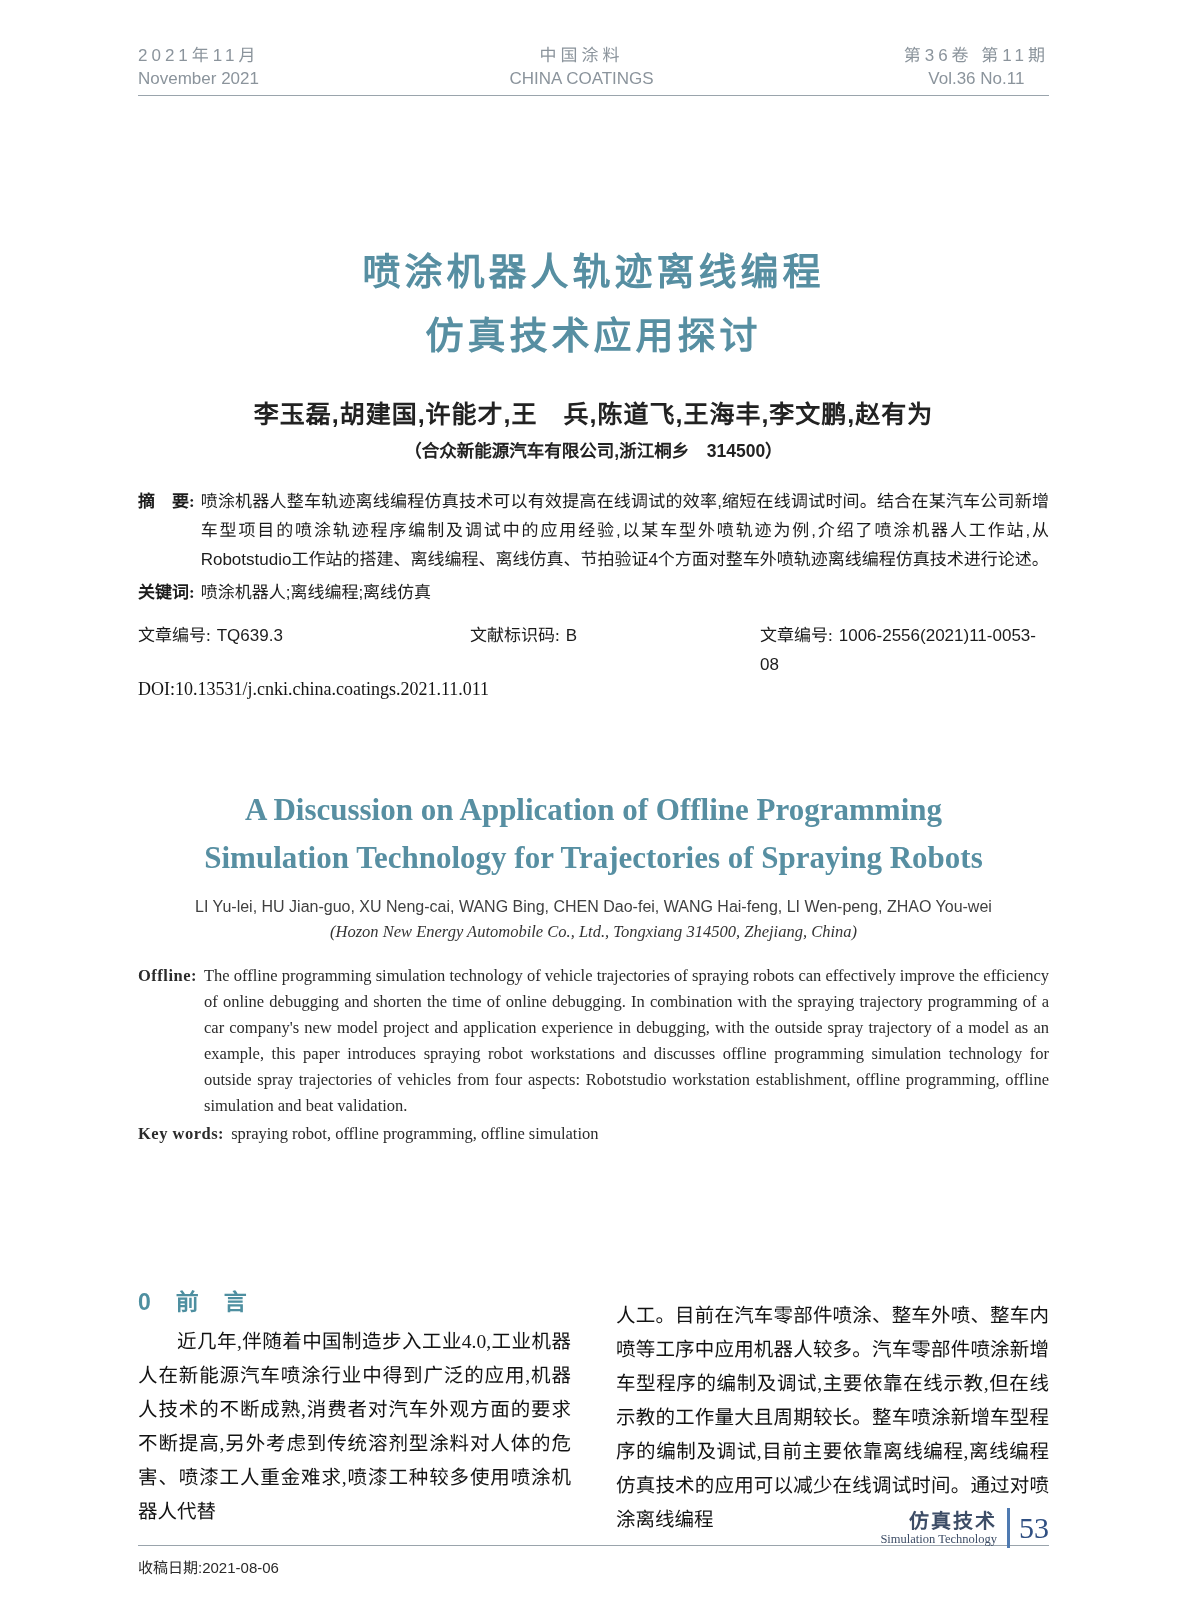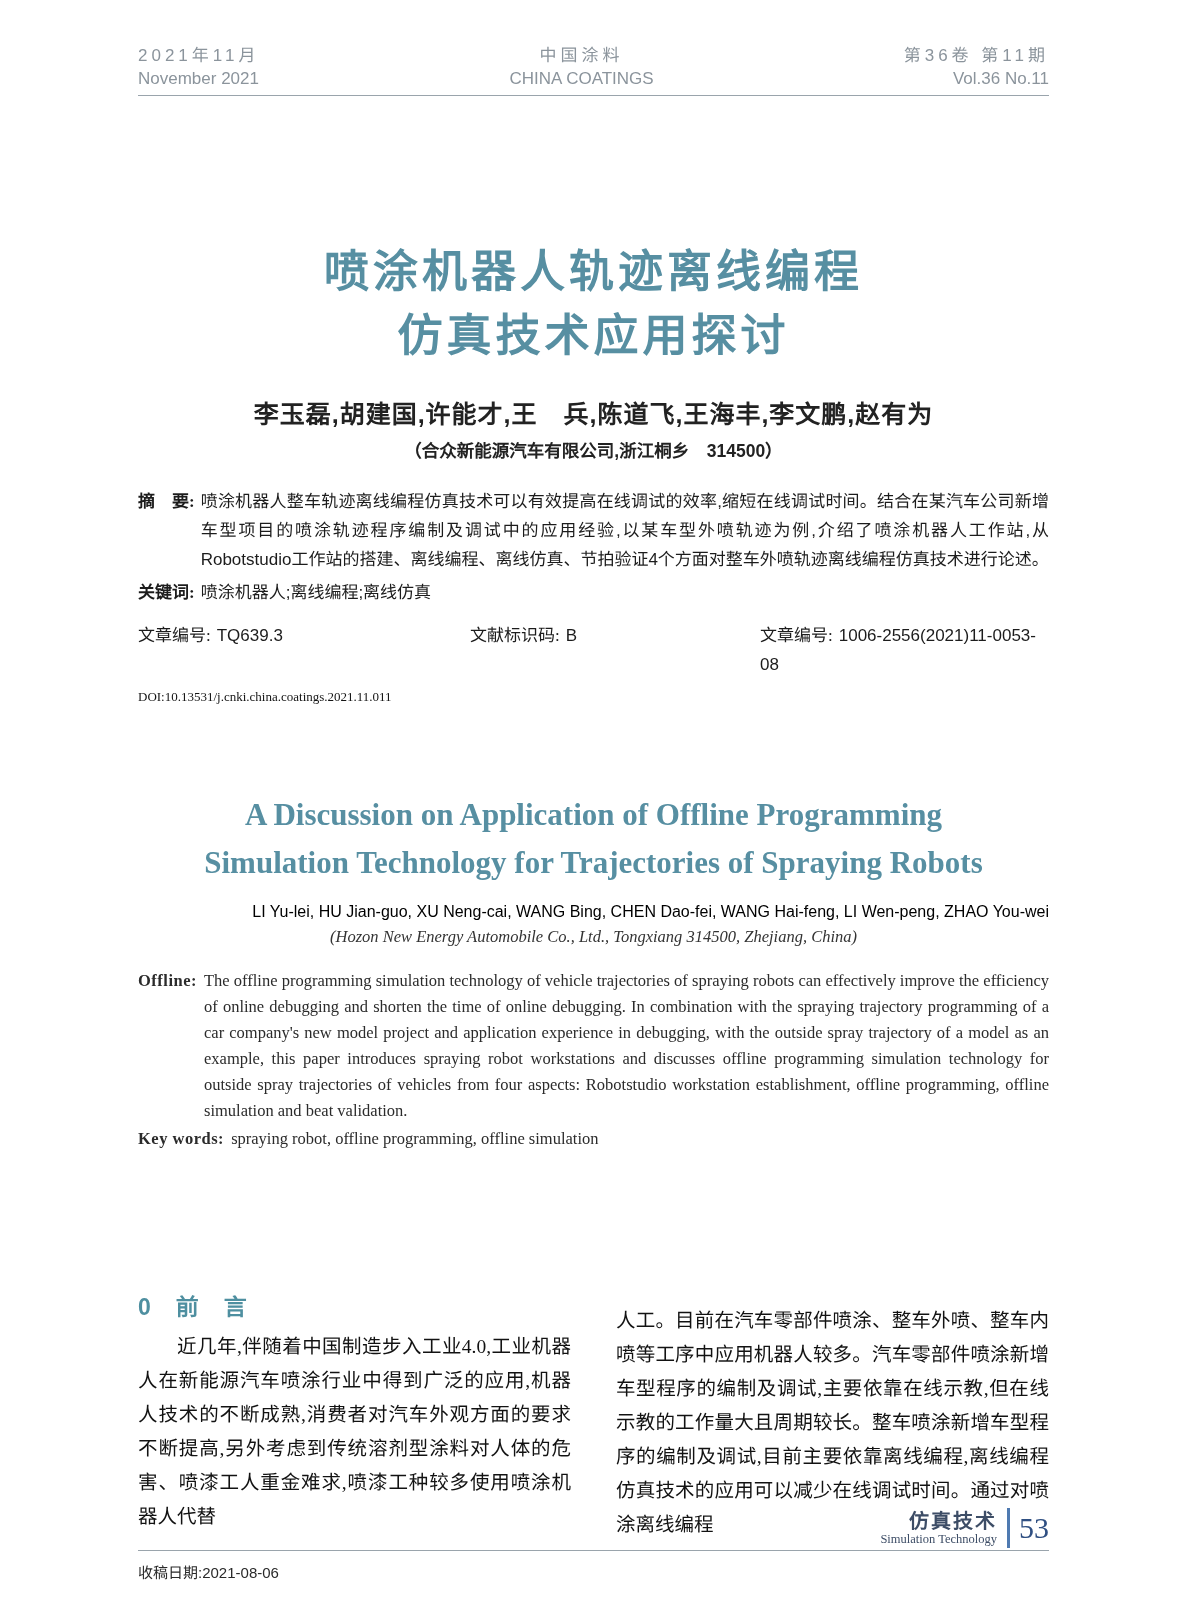--- a/index.html
+++ b/index.html
@@ -16,28 +16,28 @@
 
   
   .journal-header {
     padding-top:44px; padding-bottom:5px;
     border-bottom:1.5px solid #9aa4ac;
     display:flex; justify-content:space-between; align-items:flex-end;
     font-family:"Liberation Sans", sans-serif;
     color:#8b949c; font-size:17px; line-height:23px;
   }
   .hdr-col.center { text-align:center; }
-  .hdr-col.right  { text-align:right; }
+  .hdr-col.right  { text-align:center; }
   .hdr-cn { letter-spacing:4px; }
 
   
   .cn-title {
     margin-top:144px; text-align:center;
     font-family:"Liberation Sans", sans-serif; font-weight:bold;
-    font-size:45px; line-height:64px; letter-spacing:4px;
+    font-size:38px; line-height:64px; letter-spacing:4px;
     color:#578fa2;
   }
   .cn-authors {
     margin-top:26px; text-align:center;
     font-family:"Liberation Sans", sans-serif; font-weight:bold;
     font-size:25px; color:#222222; letter-spacing:1px;
   }
   .cn-affiliation {
     margin-top:7px; text-align:center;
     font-family:"Liberation Sans", sans-serif; font-weight:600;
@@ -50,32 +50,32 @@
   .fm-abstract { margin-top:25px; }
   .fm-label { font-weight:bold; white-space:nowrap; margin-right:6px;font-family:Liberation Serif, serif; }
   .fm-text { flex:1; text-align:justify; }
   .fm-keywords { margin-top:4px; }
   .fm-meta {
     margin-top:14px;
     display:grid; grid-template-columns:332px 290px 1fr;
     font-size:17px;
   }
   .fm-meta .fm-label { font-weight:normal; }
-  .fm-doi { margin-top:10px; font-family:"Liberation Serif", serif; font-size:13px; color:#141414; }
+  .fm-doi { font-family:"Liberation Serif", serif; font-size:18px; color:#141414; }
 
   
   .en-title {
     margin-top:86px; text-align:center;
     font-family:"Liberation Serif", serif; font-weight:bold;
     font-size:31px; line-height:48px; color:#578fa2;
   }
   .en-authors {
-    margin-top:16px; text-align:right;
+    margin-top:16px; text-align:center;
     font-family:"Liberation Sans", sans-serif;
-    font-size:16px; color:#000000;
+    font-size:16px; color:#404040;
   }
   .en-affiliation {
     margin-top:6px; text-align:center;
     font-family:"Liberation Serif", serif; font-style:italic;
     font-size:16.5px; color:#333333;
   }
   .en-abstract, .en-keywords {
     font-family:"Liberation Serif", serif; font-size:16.5px;
     line-height:26px; color:#2b2b2b; display:flex;
   }

